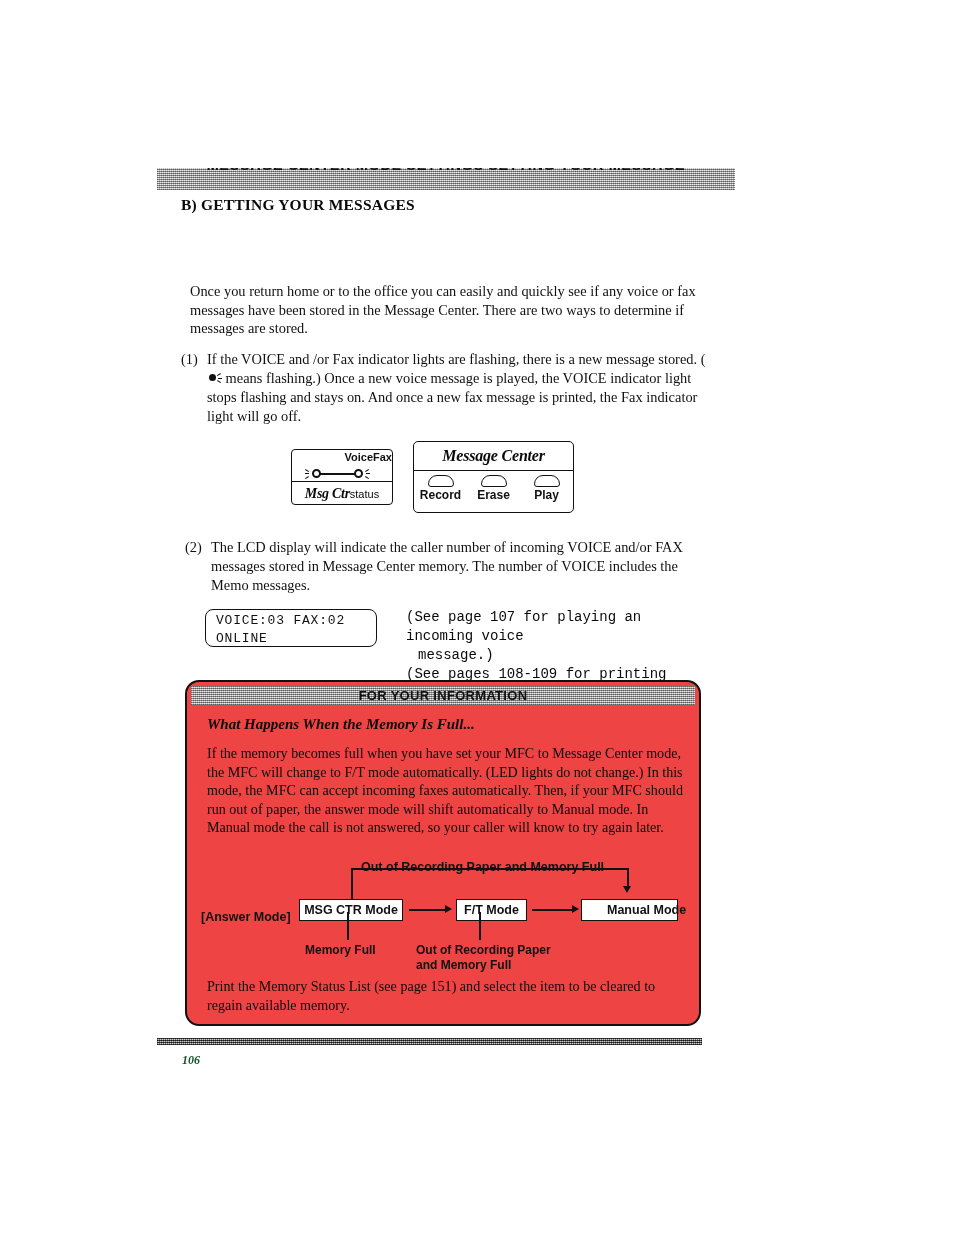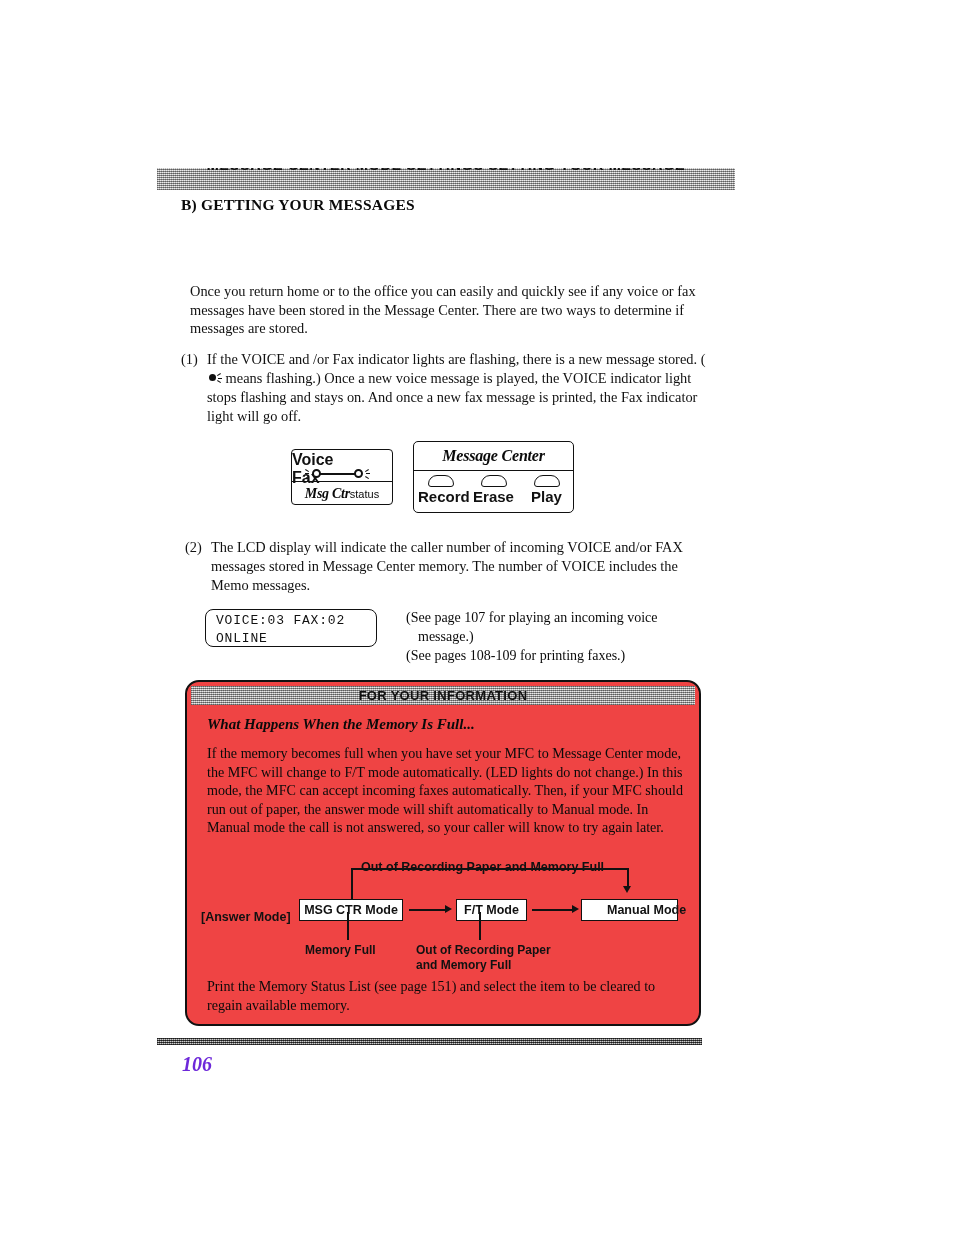--- a/index.html
+++ b/index.html
@@ -157,23 +157,22 @@
     border-bottom: 1.4px solid #111;
   }
   .led-labels {
     position: absolute;
     left: 0; top: 1px;
     width: 100%;
     display: flex;
     justify-content: flex-end;
     font-family: "Liberation Sans", sans-serif;
     font-weight: bold;
-    font-size: 16px;
-    color: #111;
-    flex-direction: column;
+    font-size: 11px;
+    color: #111;
   }
   .led-lamps {
     position: absolute;
     left: 0; top: 17px;
     width: 100%;
     height: 12px;
   }
   .led-lamps .wire {
     position: absolute;
     left: 28px; top: 5.5px;
@@ -266,21 +265,21 @@
     margin: 0 auto 1px auto;
     border: 1.8px solid #111;
     border-top-color: #111;
     border-radius: 9px 9px 3px 3px;
     background: #fff;
     box-sizing: border-box;
   }
   .mc-btn .lbl {
     font-family: "Liberation Sans", sans-serif;
     font-weight: bold;
-    font-size: 15px;
+    font-size: 12px;
     color: #111;
   }
 
   
   .lcd {
     position: absolute;
     left: 205px;
     top: 609px;
     width: 172px;
     height: 38px;
@@ -296,20 +295,21 @@
   }
   .lcd-line { white-space: pre; color: #111; }
 
   .lcd-notes {
     position: absolute;
     left: 406px;
     top: 608px;
     width: 300px;
     font-size: 14px;
     line-height: 19px;
+    font-family: Liberation Mono, monospace;
   }
   .lcd-notes .indent { display: block; padding-left: 12px; }
 
   
   .fyi {
     position: absolute;
     left: 185px;
     top: 680px;
     width: 516px;
     height: 346px;
@@ -451,22 +451,22 @@
       repeating-linear-gradient(0deg, rgba(20,20,20,.75) 0 1px, rgba(255,255,255,.35) 1px 2px),
       repeating-linear-gradient(90deg, rgba(10,10,10,.7) 0 1px, rgba(255,255,255,.3) 1px 2px);
   }
   .folio {
     position: absolute;
     left: 182px;
     top: 1053px;
     font-family: "Liberation Serif", serif;
     font-weight: bold;
     font-style: italic;
-    font-size: 20px;
-    color: #6d28d9;
+    font-size: 12px;
+    color: #14532d;
   }
 </style>
 </head>
 <body>
 
 <div class="page">
 
   <div class="runhead">
     <div class="halftone"></div>
     <div class="rh-text">MESSAGE CENTER MODE SETTINGS    SETTING YOUR MESSAGE</div>

